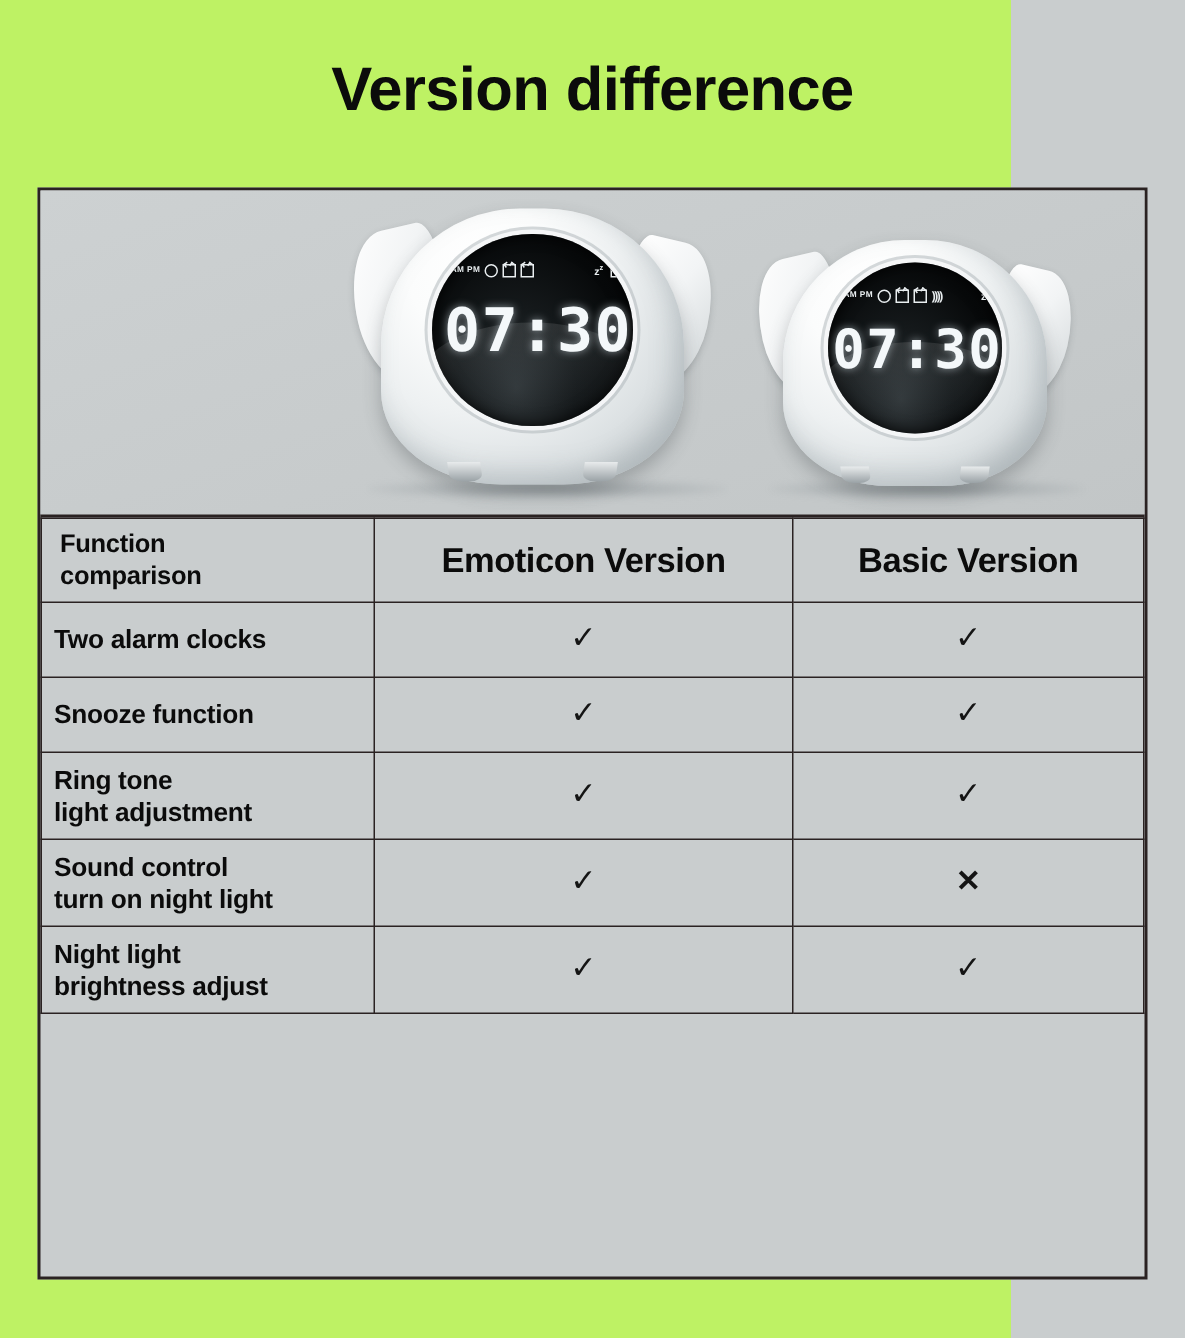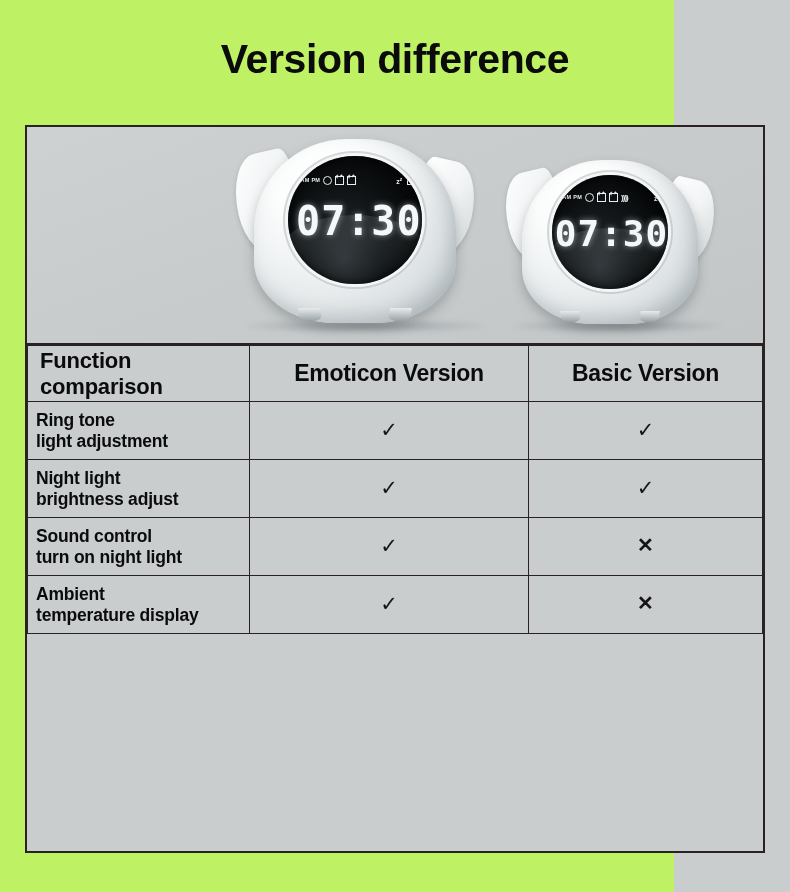--- a/index.html
+++ b/index.html
@@ -235,21 +235,21 @@
   }
   #cmp-table td.val {
     text-align: center;
     font-size: 17px;
     font-weight: normal;
     line-height: 1.2;
     white-space: pre-line;
   }
   #cmp-table td.col-a { width: 270px; }
   #cmp-table tr.hdr td.feature {
-    font-size: 22px;
+    font-size: 17px;
     text-align: left;
     padding-left: 12px;
   }
   #cmp-table tr.hdr td.val {
     font-size: 23px;
     font-weight: bold;
     letter-spacing: -0.3px;
     margin-top: 17px;
   }
   .mark {
@@ -321,48 +321,52 @@
 
     <table id="cmp-table">
       <tbody>
         <tr class="hdr" style="height: 56px;">
           <td class="feature">Function
 comparison</td>
           <td class="val col-a">Emoticon Version</td>
           <td class="val">Basic Version</td>
         </tr>
 
-
-
+        <tr style="height: 50px;">
+          <td class="feature">Two alarm clocks</td>
+          <td class="val col-a"><span class="mark">✓</span></td>
+          <td class="val"><span class="mark">✓</span></td>
+        </tr>
+
+
+        <tr style="height: 50px;">
+          <td class="feature">Snooze function</td>
+          <td class="val col-a"><span class="mark">✓</span></td>
+          <td class="val"><span class="mark">✓</span></td>
+        </tr>
 
         <tr style="height: 58px;">
           <td class="feature">Ring tone
 light adjustment</td>
           <td class="val col-a"><span class="mark">✓</span></td>
           <td class="val"><span class="mark">✓</span></td>
         </tr>
 
         <tr style="height: 58px;">
+          <td class="feature">Sound control
+turn on night light</td>
+          <td class="val col-a"><span class="mark">✓</span></td>
+          <td class="val"><span class="mark cross">✕</span></td>
+        </tr>
+
+        <tr style="height: 58px;">
           <td class="feature">Night light
 brightness adjust</td>
           <td class="val col-a"><span class="mark">✓</span></td>
           <td class="val"><span class="mark">✓</span></td>
         </tr>
 
-        <tr style="height: 58px;">
-          <td class="feature">Sound control
-turn on night light</td>
-          <td class="val col-a"><span class="mark">✓</span></td>
-          <td class="val"><span class="mark cross">✕</span></td>
-        </tr>
-
-
-        <tr style="height: 58px;">
-          <td class="feature">Ambient
-temperature display</td>
-          <td class="val col-a"><span class="mark">✓</span></td>
-          <td class="val"><span class="mark cross">✕</span></td>
-        </tr>
+
       </tbody>
     </table>
 
   </div>
 </div>
 
 </body></html>

